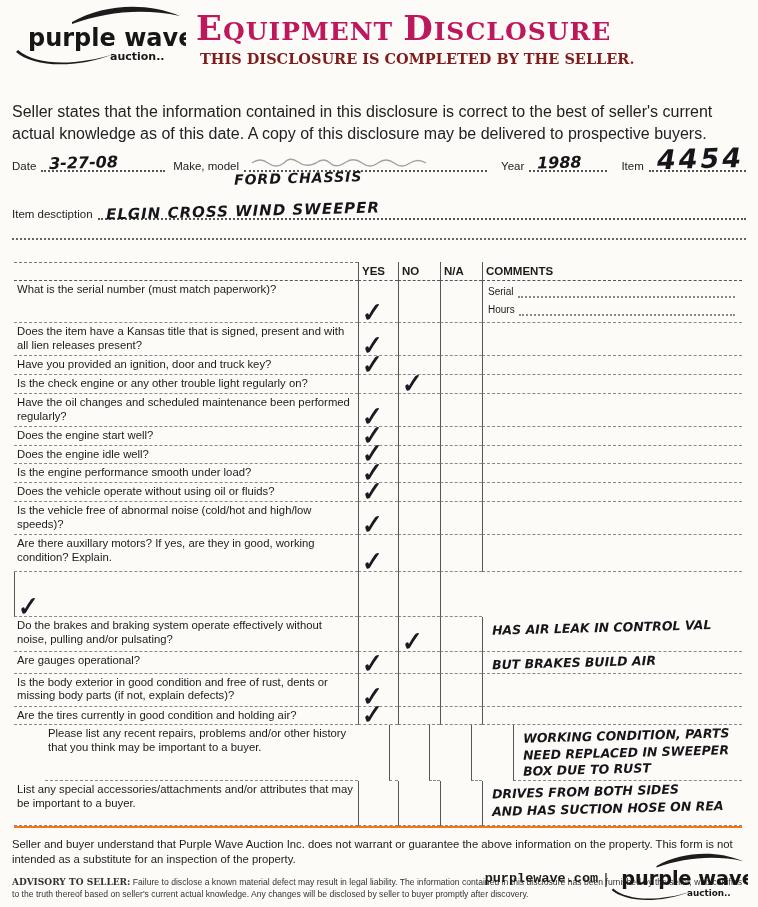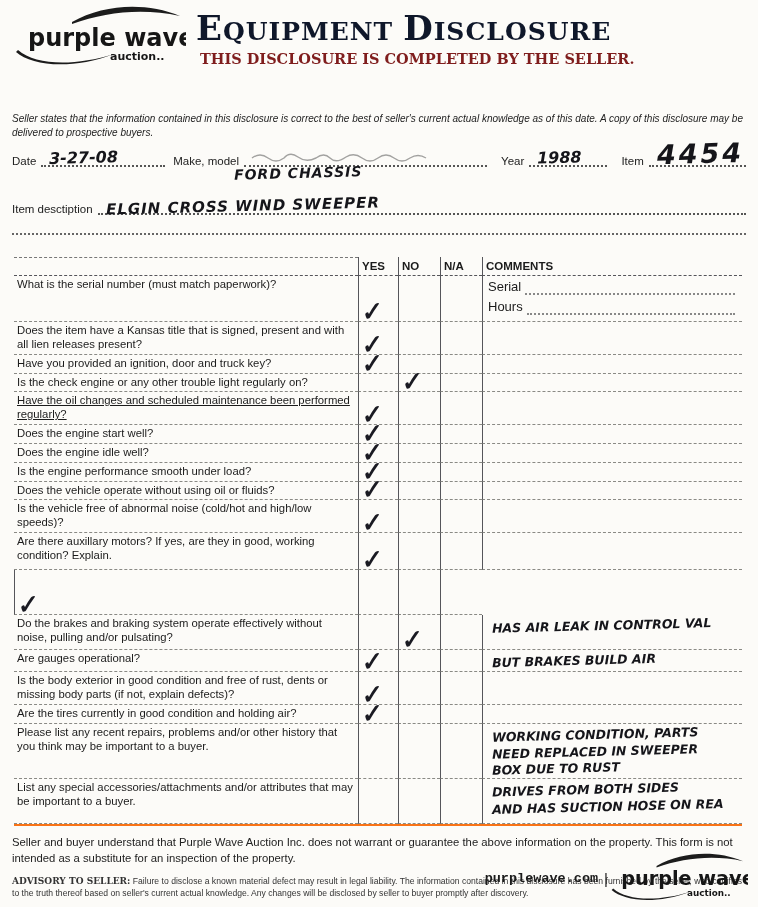--- a/index.html
+++ b/index.html
@@ -6,25 +6,25 @@
   .sheet {
     position:relative; width:758px; height:907px; margin:0 auto;
     background:#fcfbf8; color:#1b1b1b; overflow:hidden;
     font-family:"Liberation Sans", sans-serif;
   }
   
   .hdr { position:relative; height:92px; }
   .logo { position:absolute; left:14px; top:6px; }
   .logo svg { display:block; }
   .title-block { margin-left:196px; padding-top:8px; }
-  .title { font-family:"DejaVu Serif", serif; font-weight:bold; letter-spacing:1px; color:#0f172a; }
+  .title { font-family:"DejaVu Serif", serif; font-weight:bold; letter-spacing:1px; color:#be185d; }
   .title .tword { display:inline-block; font-size:25px; margin-right:10px; text-transform:uppercase; }
   .title .tword::first-letter { font-size:34px; }
   .subtitle { font-family:"DejaVu Serif", serif; font-weight:bold; font-size:14.5px; margin-top:2px; margin-left:4px; color:#7f1d1d; }
-  .statement { font-size:10px; line-height:1.35; margin:20px 12px 0 12px; color:#222;font-style:italic; }
+  .statement { font-size:16px; line-height:1.35; margin:9px 12px 0 12px; color:#222; }
   
   .hw { font-family:"DejaVu Sans", sans-serif; font-style:italic; font-weight:bold; color:#15151a; display:inline-block; transform:rotate(-1.5deg); }
   .fieldrow { display:flex; align-items:flex-end; margin:10px 12px 0 12px; font-size:11.5px; }
   .flabel { white-space:nowrap; padding-right:5px; color:#222; }
   .fline { position:relative; border-bottom:2px dotted #555; height:16px; }
   .fline .hw { position:absolute; left:8px; bottom:-2px; white-space:nowrap; }
   .date-line { width:130px; }
   .make-line { width:255px; }
   .year-line { width:82px; }
   .item-line { width:102px; }
@@ -41,32 +41,32 @@
   
   .dtable { margin:22px 16px 0 14px; border-bottom:2px solid #f97316; }
   .trow, .thead { display:grid; grid-template-columns:344px 40px 42px 42px 1fr; }
   .cell { position:relative; border-bottom:1px dashed #8a8a85; padding:2px 3px; font-size:11.3px; line-height:1.22; }
   .acell, .ccell { border-left:1px solid #55555a; }
   .thead .cell { font-weight:bold; font-size:11.5px; border-bottom:1px dashed #55555a; }
   .thead .qcell { border-top:1px dashed #777; border-bottom:1px dashed #55555a; }
   .check { position:absolute; bottom:-3px; left:3px; font-size:25px; line-height:1; font-weight:bold; color:#1a1a22; transform:rotate(-8deg) skewX(-8deg); z-index:2; }
   .ccell .hwc { font-size:12.5px; white-space:nowrap; margin:1px 0 0 6px; }
   .sh-line { display:flex; align-items:flex-end; margin:1px 4px 4px 2px; }
-  .sh-label { font-size:13px; padding-right:4px;text-align:center; }
+  .sh-label { font-size:10px; padding-right:4px;text-align:center; }
   .sh-dots { flex:1; border-bottom:2px dotted #888; height:12px; }
   
   .trow:nth-child(1) .cell { min-height:32px; }
   .trow:nth-child(2) .cell { min-height:28px; }
-  .trow:nth-child(5) .cell { min-height:28px;text-decoration:underline; }
+  .trow:nth-child(5) .cell { min-height:28px; }
   .trow:nth-child(10) .cell { min-height:28px; }
   .trow:nth-child(11) .cell { min-height:32px; }
   .trow:nth-child(12) .cell { min-height:40px; }
   .trow:nth-child(13) .cell { min-height:30px; }
   .trow:nth-child(15) .cell { min-height:28px; }
-  .trow:nth-child(17) .cell { min-height:36px; }
+  .trow:nth-child(17) .cell { min-height:36px;margin-left:31px; }
   .trow:nth-child(18) .cell { min-height:40px; }
   
   .understand { font-size:11.3px; line-height:1.35; margin:9px 14px 0 12px; color:#222; }
   .understand b { font-weight:normal; }
   .advisory { font-size:8.6px; line-height:1.3; margin:10px 16px 0 12px; color:#333; text-align:justify; }
   .advisory .alabel { font-weight:bold; font-family:"DejaVu Serif", serif; font-size:9px; }
   .seller-sign { display:flex; align-items:flex-end; margin:16px 40px 0 430px; font-size:12px; }
   .seller-sign .fline { flex:1; margin-left:4px; }
   .pagefoot { position:absolute; right:10px; bottom:4px; display:flex; align-items:center; }
   .site { font-weight:bold; font-size:13.5px; margin-right:6px;font-family:Liberation Mono, monospace; }

